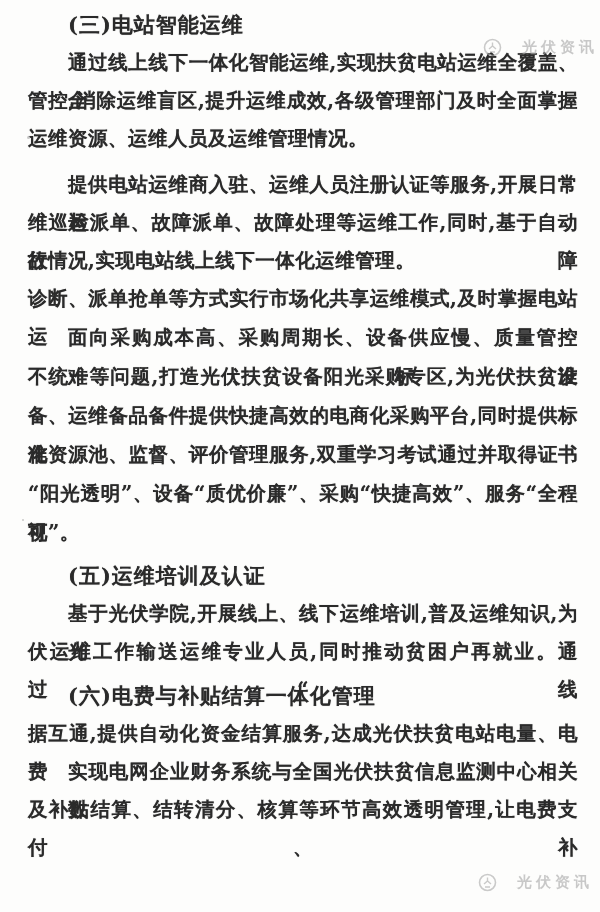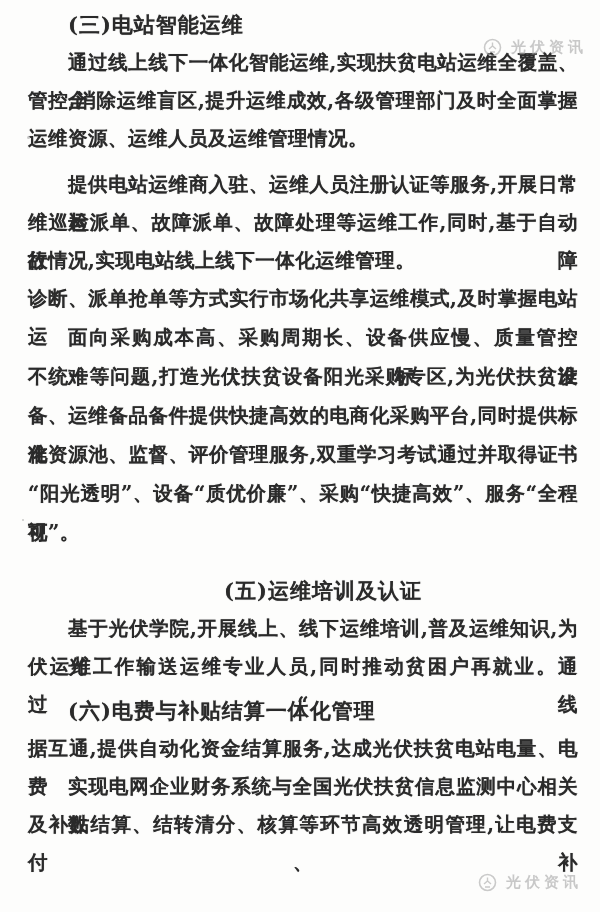--- a/index.html
+++ b/index.html
@@ -39,28 +39,28 @@
   }
   .indent { padding-left: 40px; }
   .head {
     font-size: 21px;
     font-weight: 800;
     letter-spacing: 1px;
   }
   .sec4 .line { height: 39px; line-height: 39px; }
   .p2   { margin-top: 8px; }
   .h4   { margin-top: 3px; }
-  .h5   { margin-top: 20px; text-align: center; }
+  .h5   { margin-top: 5px; }
   .h6   { margin-top: 6px; }
 
   .wm {
     position: absolute;
     display: flex;
     align-items: center;
-    gap: 9px;
+    gap: 20px;
     color: #a9a9a9;
     opacity: 0.62;
     font-size: 15px;
     font-weight: 700;
     letter-spacing: 4px;
     pointer-events: none;
   }
   .wm svg { flex: 0 0 auto; }
   .wm-top    { left: 483px; top: 38px; }
   .wm-bottom { left: 478px; top: 873px; }

